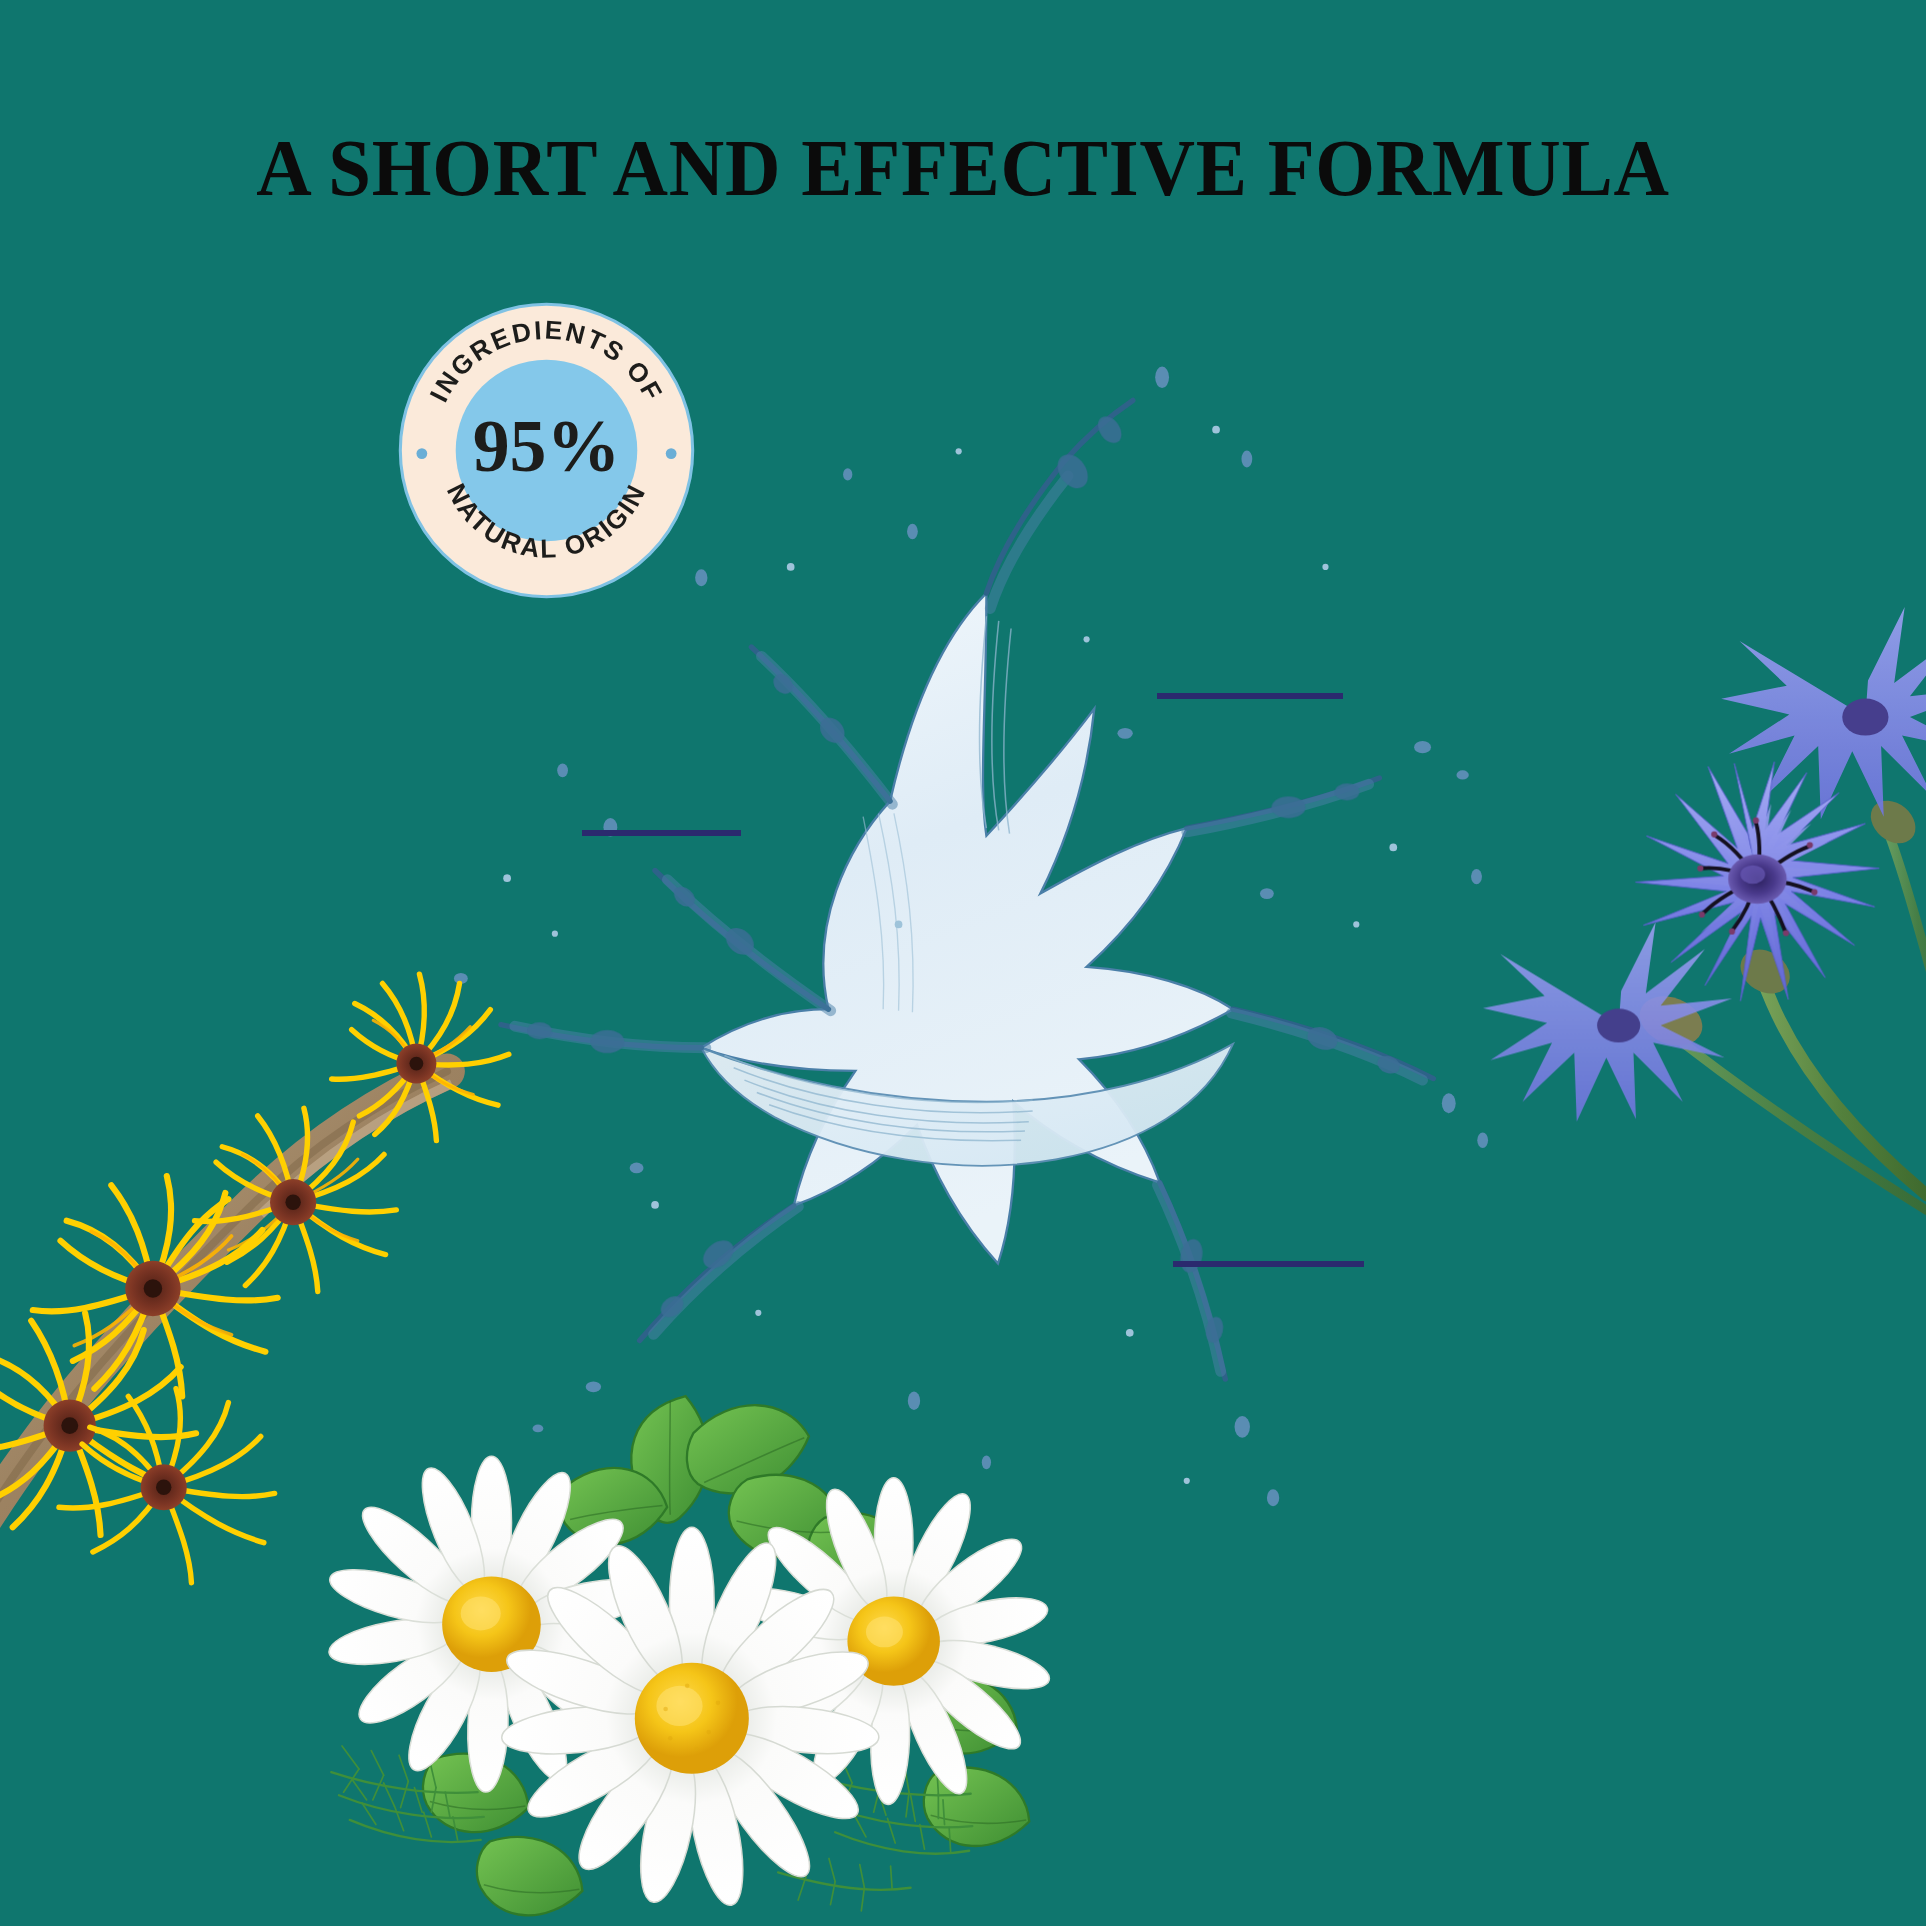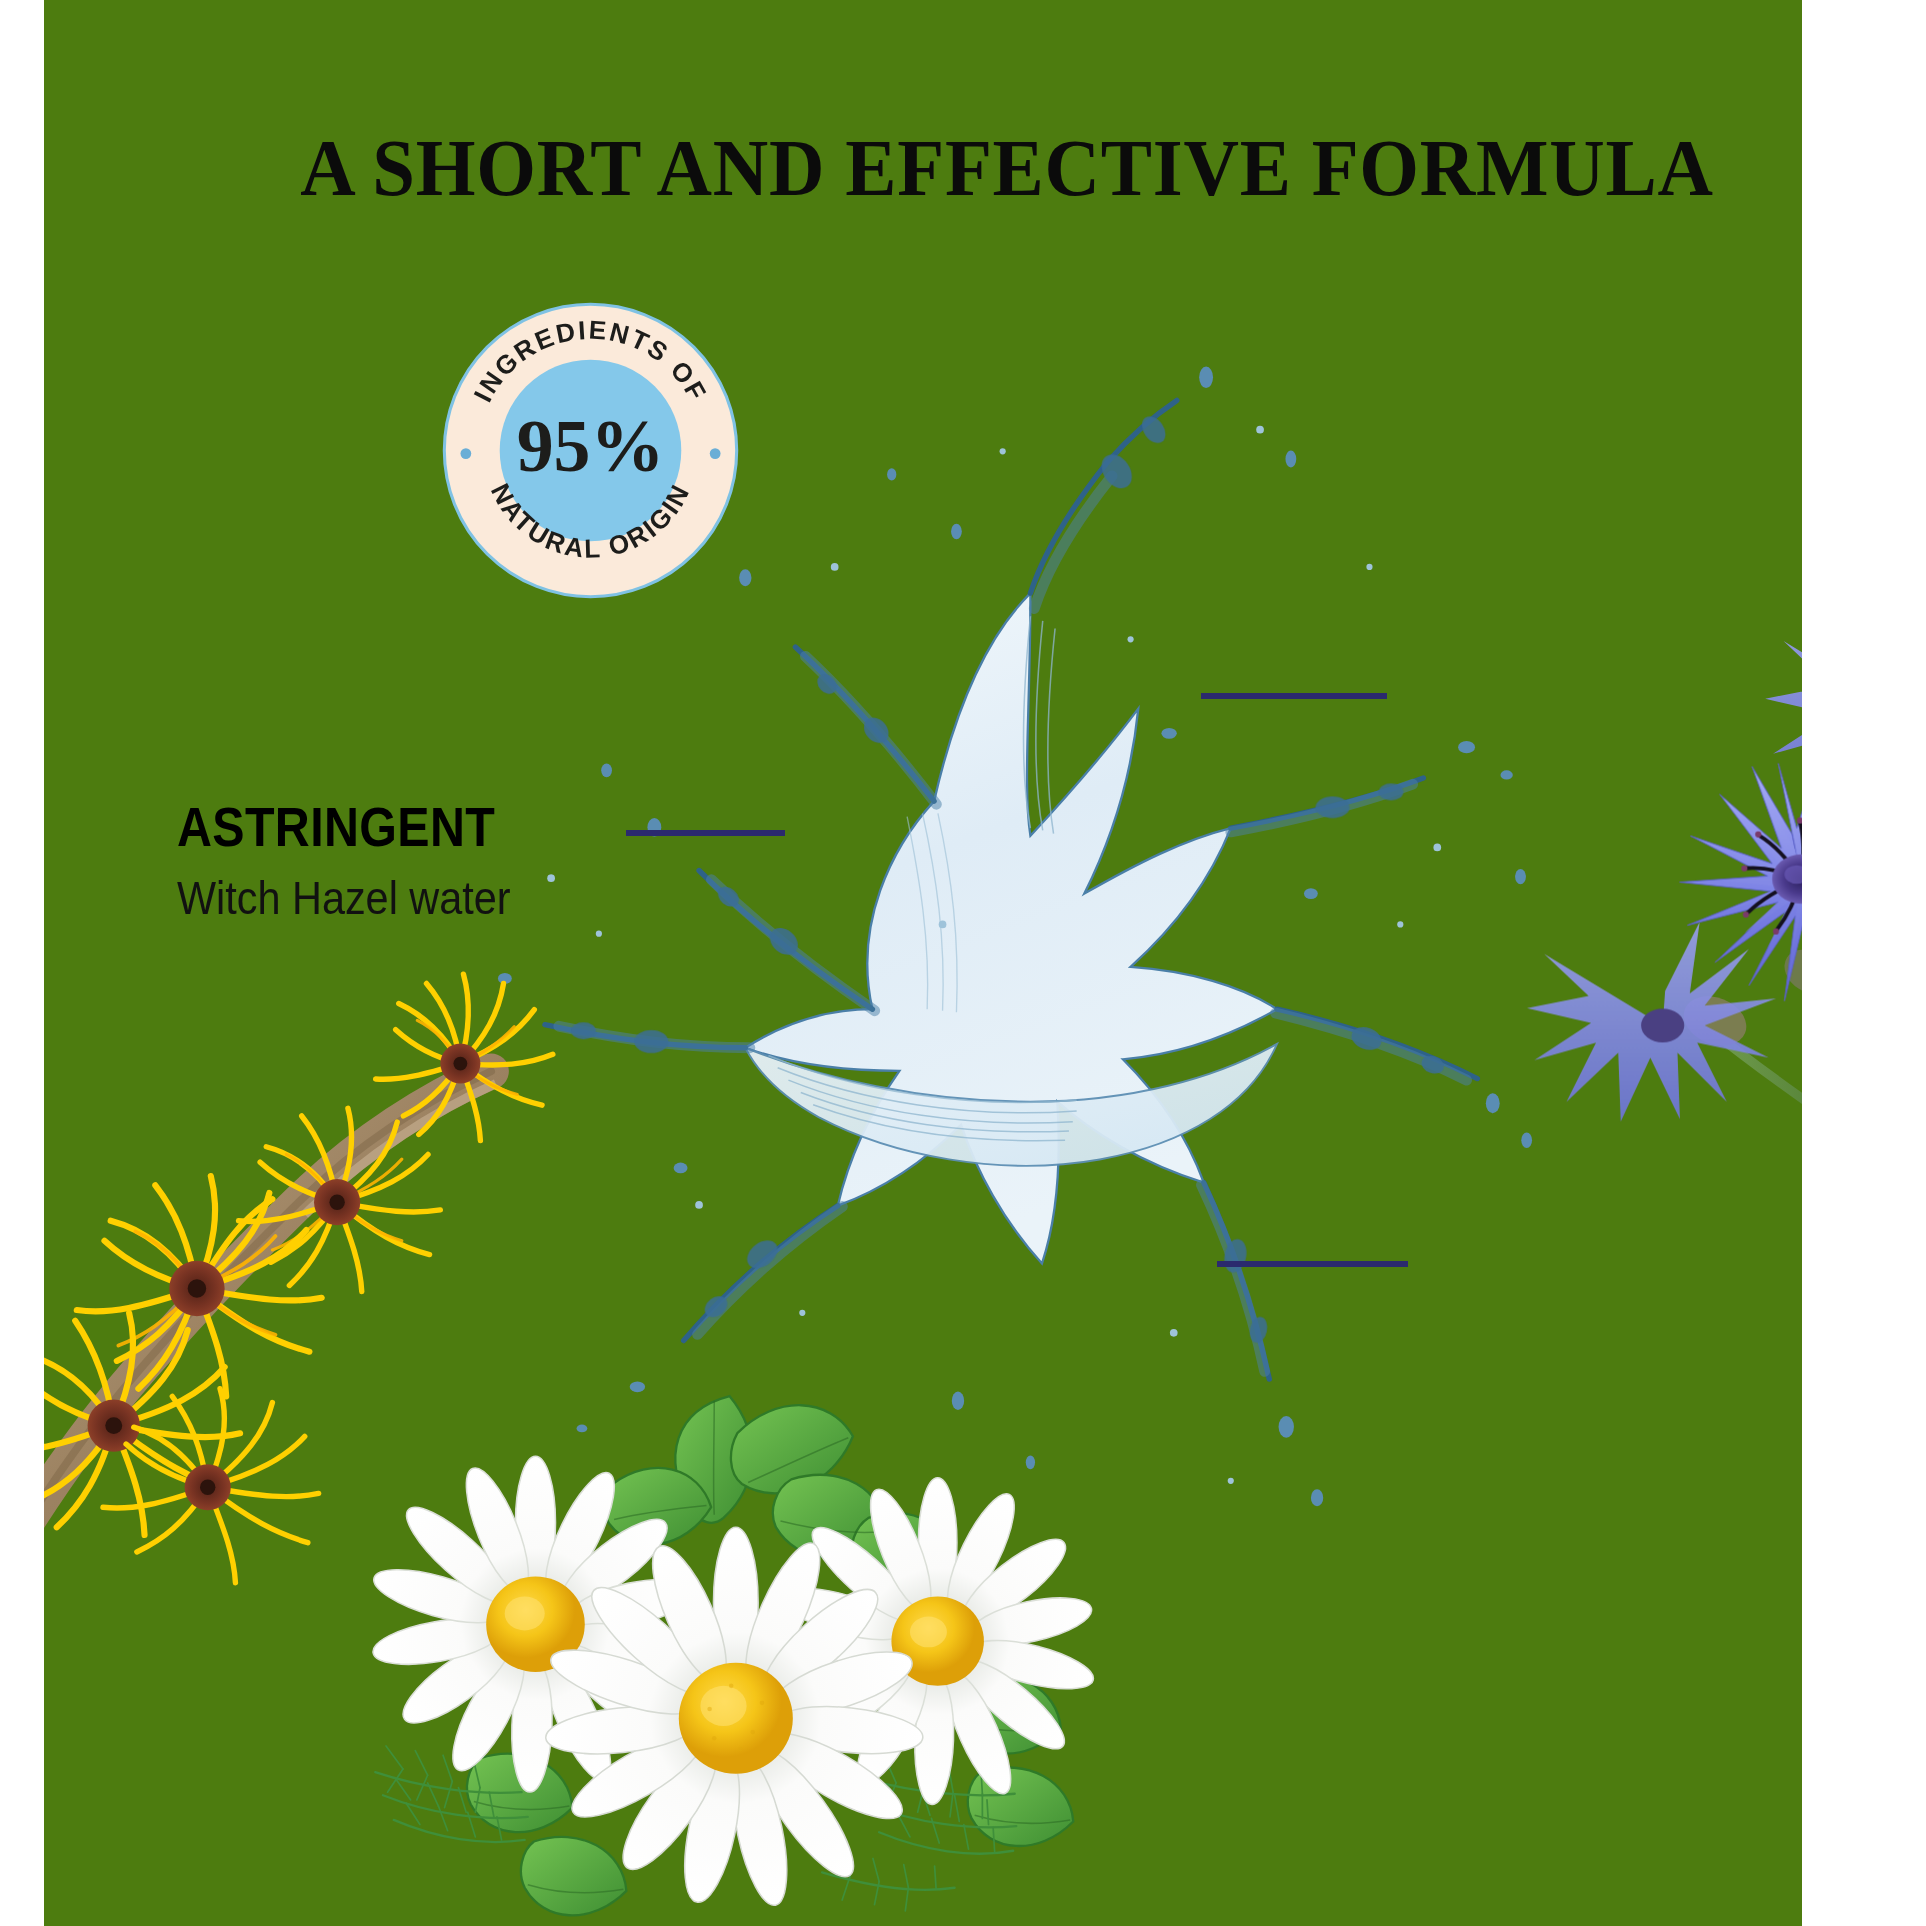--- a/index.html
+++ b/index.html
@@ -2,26 +2,25 @@
 <html style="font-size:12.3px"><head>
 <meta charset="utf-8">
 <style>
   html, body {
     margin: 0;
     padding: 0;
     background: #ffffff;
   }
   #page {
     position: relative;
-    width: 1758px;
+    width: 1926px;
     height: 1926px;
-    background: #4d7c0f;
+    background: #0f766e;
     overflow: hidden;
     font-family: "Liberation Sans", sans-serif;
-    margin-left: 44px;
   }
 
   
   #title {
     position: absolute;
     top: 123px;
     left: 0;
     width: 1926px;
     text-align: center;
     font-family: "Liberation Serif", serif;
@@ -275,24 +274,20 @@
       </text>
       <text font-family="&quot;Liberation Sans&quot;, sans-serif" font-size="34" font-weight="bold" fill="#1d1d1b" letter-spacing="3">
         <textPath href="#arcBottom" startOffset="50%" text-anchor="middle">NATURAL ORIGIN</textPath>
       </text>
 
       <text x="193" y="220" text-anchor="middle" font-family="&quot;Liberation Serif&quot;, serif" font-size="96" font-weight="bold" fill="#1d1d1b">95%</text>
     </svg>
   </div>
 
   <div class="leader" id="leader-astringent"></div>
-  <div class="callout leftalign" id="callout-astringent">
-    <div class="hdr">ASTRINGENT</div>
-    <div class="sub">Witch Hazel water</div>
-  </div>
 
   <div class="leader" id="leader-soothing"></div>
 
   <div class="leader" id="leader-softening"></div>
 
   <div id="witchhazel">
     <svg viewBox="0 0 640 810" width="493" height="624" aria-hidden="true">
       <defs>
         <linearGradient id="branchg" x1="0" y1="0" x2="1" y2="1">
           <stop offset="0%" stop-color="#bda584"></stop>

